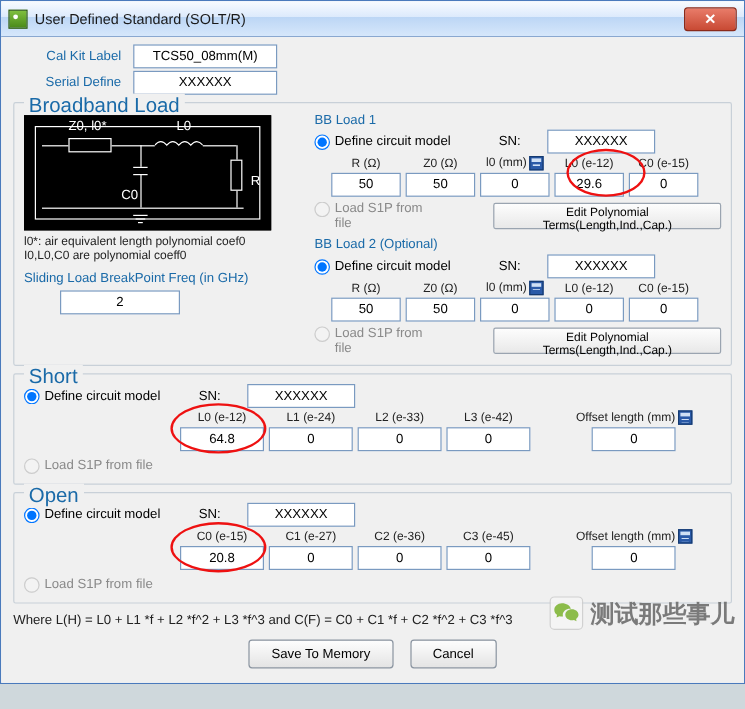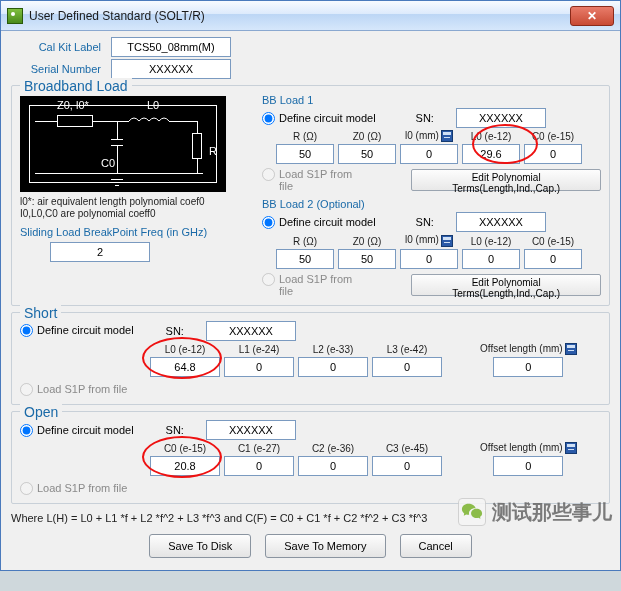--- a/index.html
+++ b/index.html
@@ -50,21 +50,21 @@
     background:#fff; border:1px solid #7a9ac0; padding:2px 4px; text-align:center;
     height:20px; line-height:14px;
   }
   .fieldbox { width:120px; }
   .group {
     border:1px solid #c8d0d8; border-radius:2px;
     padding:8px 8px 8px 8px; margin-top:6px; position:relative;
   }
   .group > .legend {
     position:absolute; top:-8px; left:8px; background:#f0f0f0;
-    padding:0 4px; color:#1a6aa8; font-size:14px;
+    padding:0 4px; color:#1a6aa8; font-size:17px;
   }
   .flexrow { display:flex; gap:22px; }
   .bbleft { width:220px; }
   .bbright { flex:1; }
   .diagram {
     width:206px; height:96px; background:#000; border:1px solid #000;
     position:relative; margin:2px 0 4px 0;
   }
   .diagram .inner {
     position:absolute; left:8px; top:8px; right:8px; bottom:8px;
@@ -139,21 +139,21 @@
     <div class="close">✕</div>
   </div>
 
   <div class="client relpos">
 
     <div class="toprow">
       <span class="lab">Cal Kit Label</span>
       <div class="fieldbox">TCS50_08mm(M)</div>
     </div>
     <div class="toprow">
-      <span class="lab">Serial Number</span>
+      <span class="lab">Serial Define</span>
       <div class="fieldbox">XXXXXX</div>
     </div>
 
     <div class="group">
       <div class="legend">Broadband Load</div>
 
       <div class="flexrow">
 
         <div class="bbleft">
           <div class="diagram">
@@ -358,21 +358,20 @@
       <div style="height:6px;"></div>
       <label class="radio disabled">
         <input type="radio" disabled="" style="">
         <span>Load S1P from file</span>
       </label>
     </div>
 
     <div class="formula">Where L(H) = L0 + L1 *f + L2 *f^2 + L3 *f^3  and  C(F) = C0 + C1 *f + C2 *f^2 + C3 *f^3</div>
 
     <div class="footer">
-      <button class="btn">Save To Disk</button>
       <button class="btn">Save To Memory</button>
       <button class="btn">Cancel</button>
     </div>
 
     <div class="wm">
       <div class="logo">
         <svg width="22" height="22" viewBox="0 0 24 24">
             <path fill="#7bb32e" d="M8 3C4 3 1 5.7 1 9c0 1.8 1 3.4 2.5 4.5L3 16l2.7-1.3c.7.2 1.5.3 2.3.3.3 0 .6 0 .9-.1-.1-.4-.2-.9-.2-1.4 0-3 2.9-5.5 6.5-5.5.3 0 .6 0 .9.1C15.3 5 12 3 8 3z"></path>
             <path fill="#7bb32e" d="M23 13.5c0-2.8-2.7-5-6-5s-6 2.2-6 5 2.7 5 6 5c.7 0 1.3-.1 1.9-.3l2.3 1.1-.4-2c1.3-.9 2.2-2.3 2.2-3.8z"></path>
           </svg>

